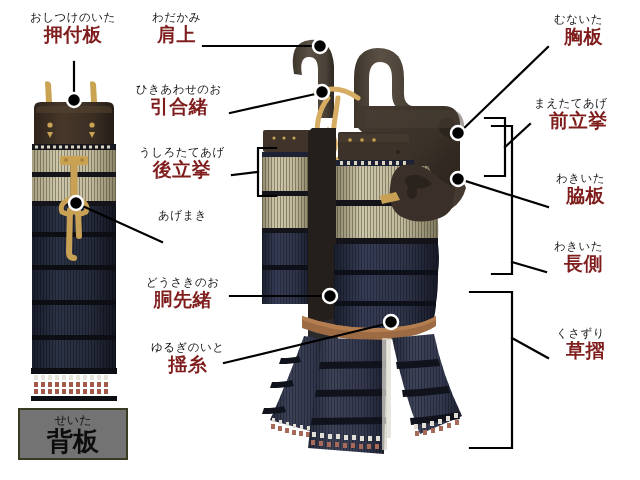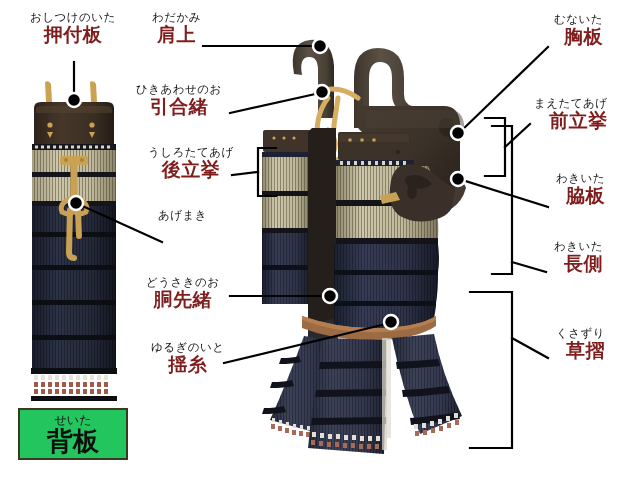--- a/index.html
+++ b/index.html
@@ -22,21 +22,21 @@
   .label .main{
     display:block;font-size:19px;font-weight:700;letter-spacing:.5px;
     color:#7f1d1d;
   }
   .label.ta-l .furi,.label.ta-l .main{text-align:right;}
   .label.ta-c .furi{text-align:center;}
   .label.ta-c .main{text-align:center;}
 
   
   .boxed{
-    position:absolute;background:#22c55e;border:2px solid #3a3a22;
+    position:absolute;background:#737373;border:2px solid #3a3a22;
     box-sizing:border-box;display:flex;flex-direction:column;
     align-items:center;justify-content:center;
   }
   .boxed .furi{font-size:12px;font-weight:500;color:#141414;line-height:1;margin-bottom:2px;}
   .boxed .main{font-size:26px;font-weight:700;color:#0d0d0d;line-height:1;}
 
   
   svg.leaders{position:absolute;left:0;top:0;width:640px;height:480px;pointer-events:none;}
 
   
@@ -470,21 +470,21 @@
   <div class="label ta-c" style="left:136px;top:84px;">
     <span class="furi">ひきあわせのお</span>
     <span class="main">引合緒</span>
   </div>
 
   <div class="label ta-c" style="left:152px;top:12px;">
     <span class="furi">わだかみ</span>
     <span class="main">肩上</span>
   </div>
 
-  <div class="label ta-c" style="left:139px;top:147px;margin-left:9px;">
+  <div class="label ta-c" style="left:139px;top:147px;">
     <span class="furi">うしろたてあげ</span>
     <span class="main">後立挙</span>
   </div>
 
   <div class="label ta-c" style="left:158px;top:210px;">
     <span class="furi">あげまき</span>
   </div>
 
   <div class="label ta-c" style="left:146px;top:277px;">
     <span class="furi">どうさきのお</span>

